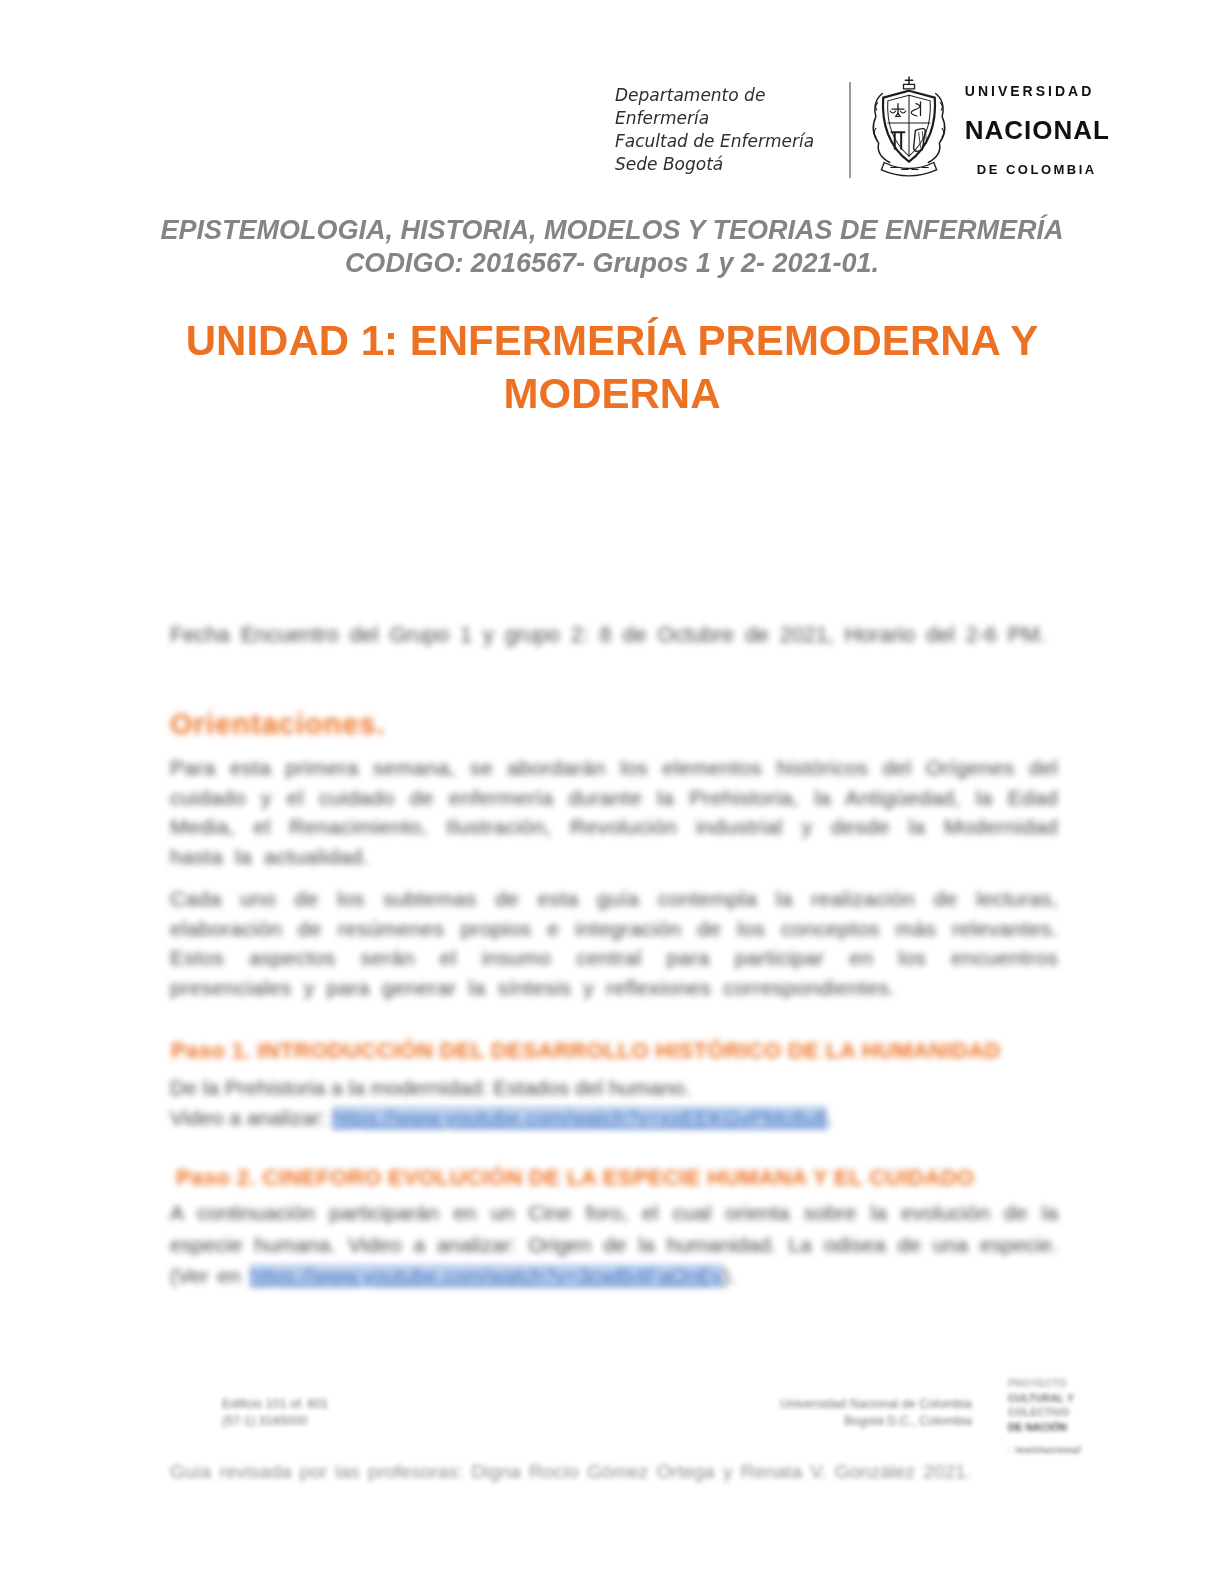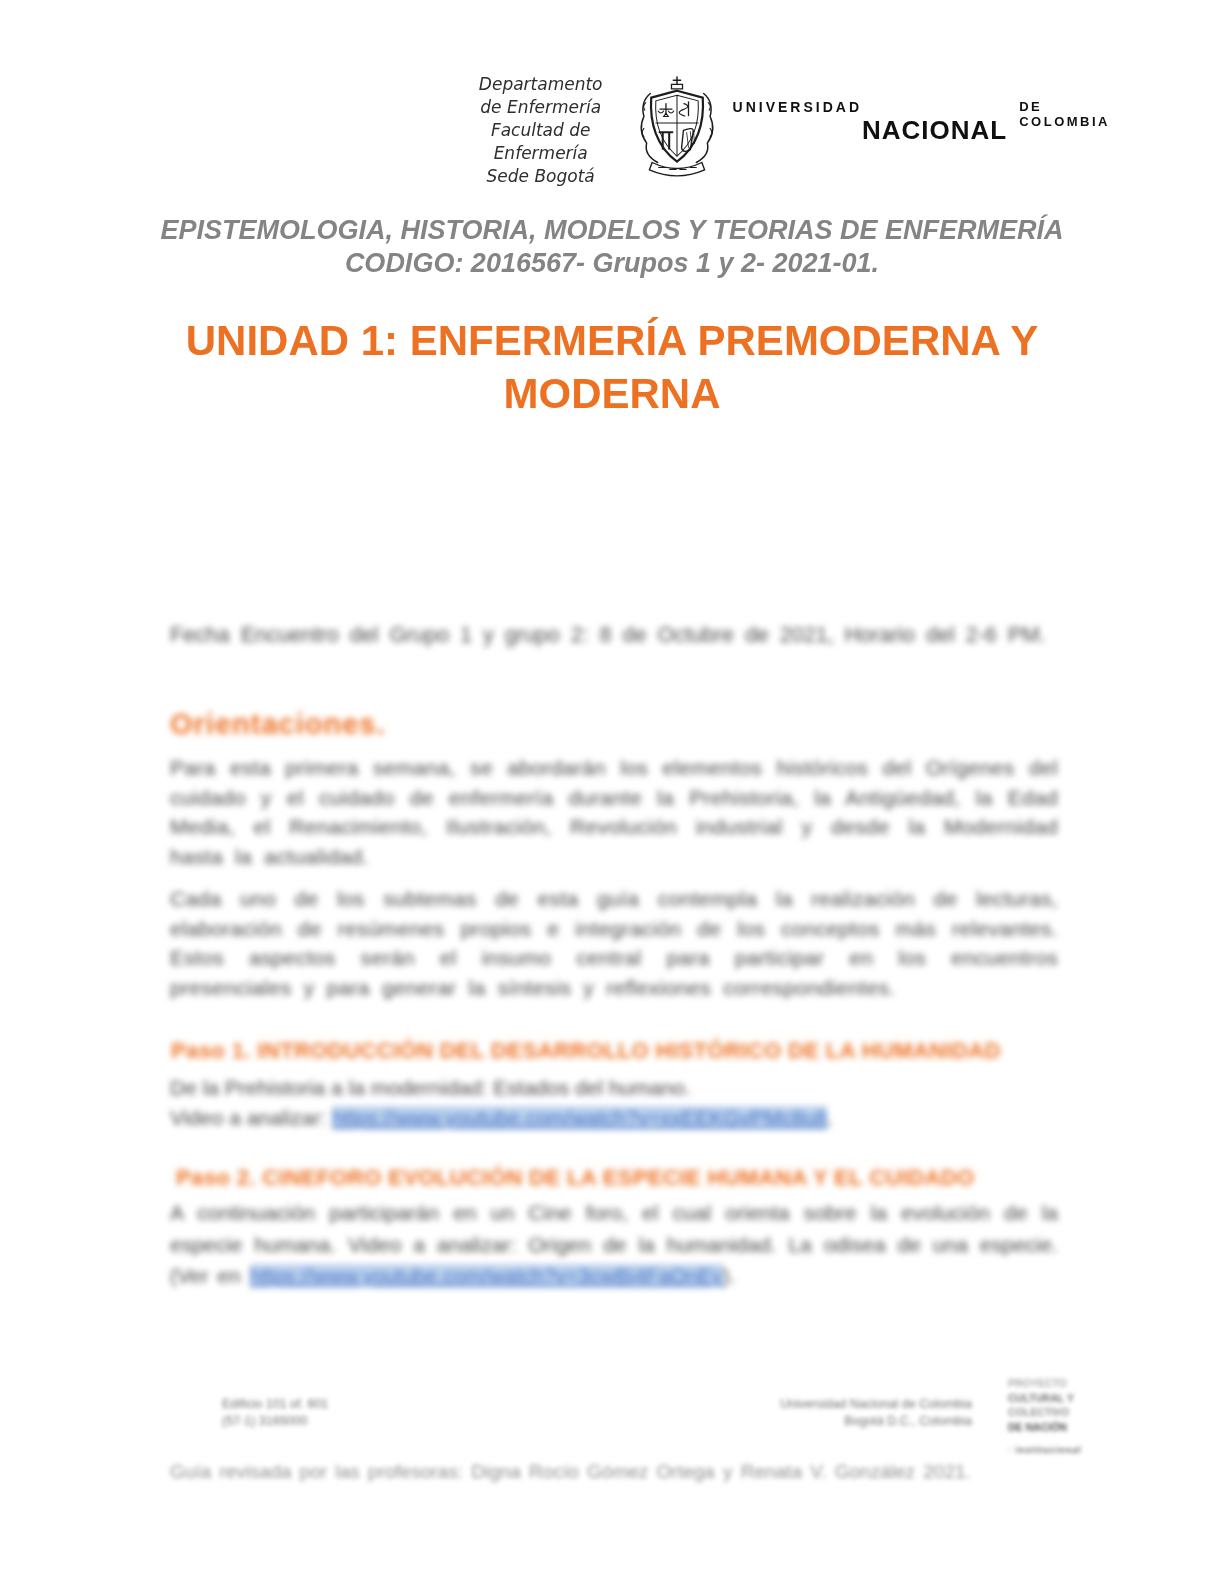--- a/index.html
+++ b/index.html
@@ -3,25 +3,25 @@
 <meta charset="utf-8">
 <style>
   html,body{margin:0;padding:0;background:#ffffff;}
   .page{
     position:relative;width:1224px;height:1584px;background:#ffffff;overflow:hidden;
     font-family:"Liberation Sans",sans-serif;
   }
   
   .header{position:absolute;left:615px;top:76px;width:495px;height:108px;
     display:flex;align-items:center;justify-content:flex-end;}
-  .dept{flex:1;text-align:center;font-family:"DejaVu Sans",sans-serif;font-style:italic;
+  .dept{flex:1;text-align:left;font-family:"DejaVu Sans",sans-serif;font-style:italic;
     font-size:17px;line-height:23px;color:#2e2e2e;padding-right:16px;}
   .vdiv{width:2px;height:96px;background:#9b9b9b;}
   .crest{margin:0 10px 0 12px;}
-  .unal-text{display:flex;flex-direction:row;justify-content:center;color:#101010;}
+  .unal-text{display:flex;flex-direction:column;justify-content:center;color:#101010;}
   .u1{font-size:14px;font-weight:bold;letter-spacing:3px;}
   .u2{font-size:26px;font-weight:bold;letter-spacing:1px;margin:16px 0;}
   .u3{font-size:13px;font-weight:bold;letter-spacing:2.5px;padding-left:12px;}
   
   .course-title{position:absolute;left:0;top:214px;width:100%;text-align:center;
     color:#848484;font-weight:bold;font-style:italic;font-size:27px;line-height:33px;}
   .unit-title{position:absolute;left:0;top:314px;width:100%;text-align:center;
     color:#ED7122;font-weight:bold;font-size:42px;line-height:53px;}
   .week-title{position:absolute;left:0;top:474px;width:100%;text-align:center;
     color:#ED7122;font-weight:bold;font-size:31px;line-height:44px;}

